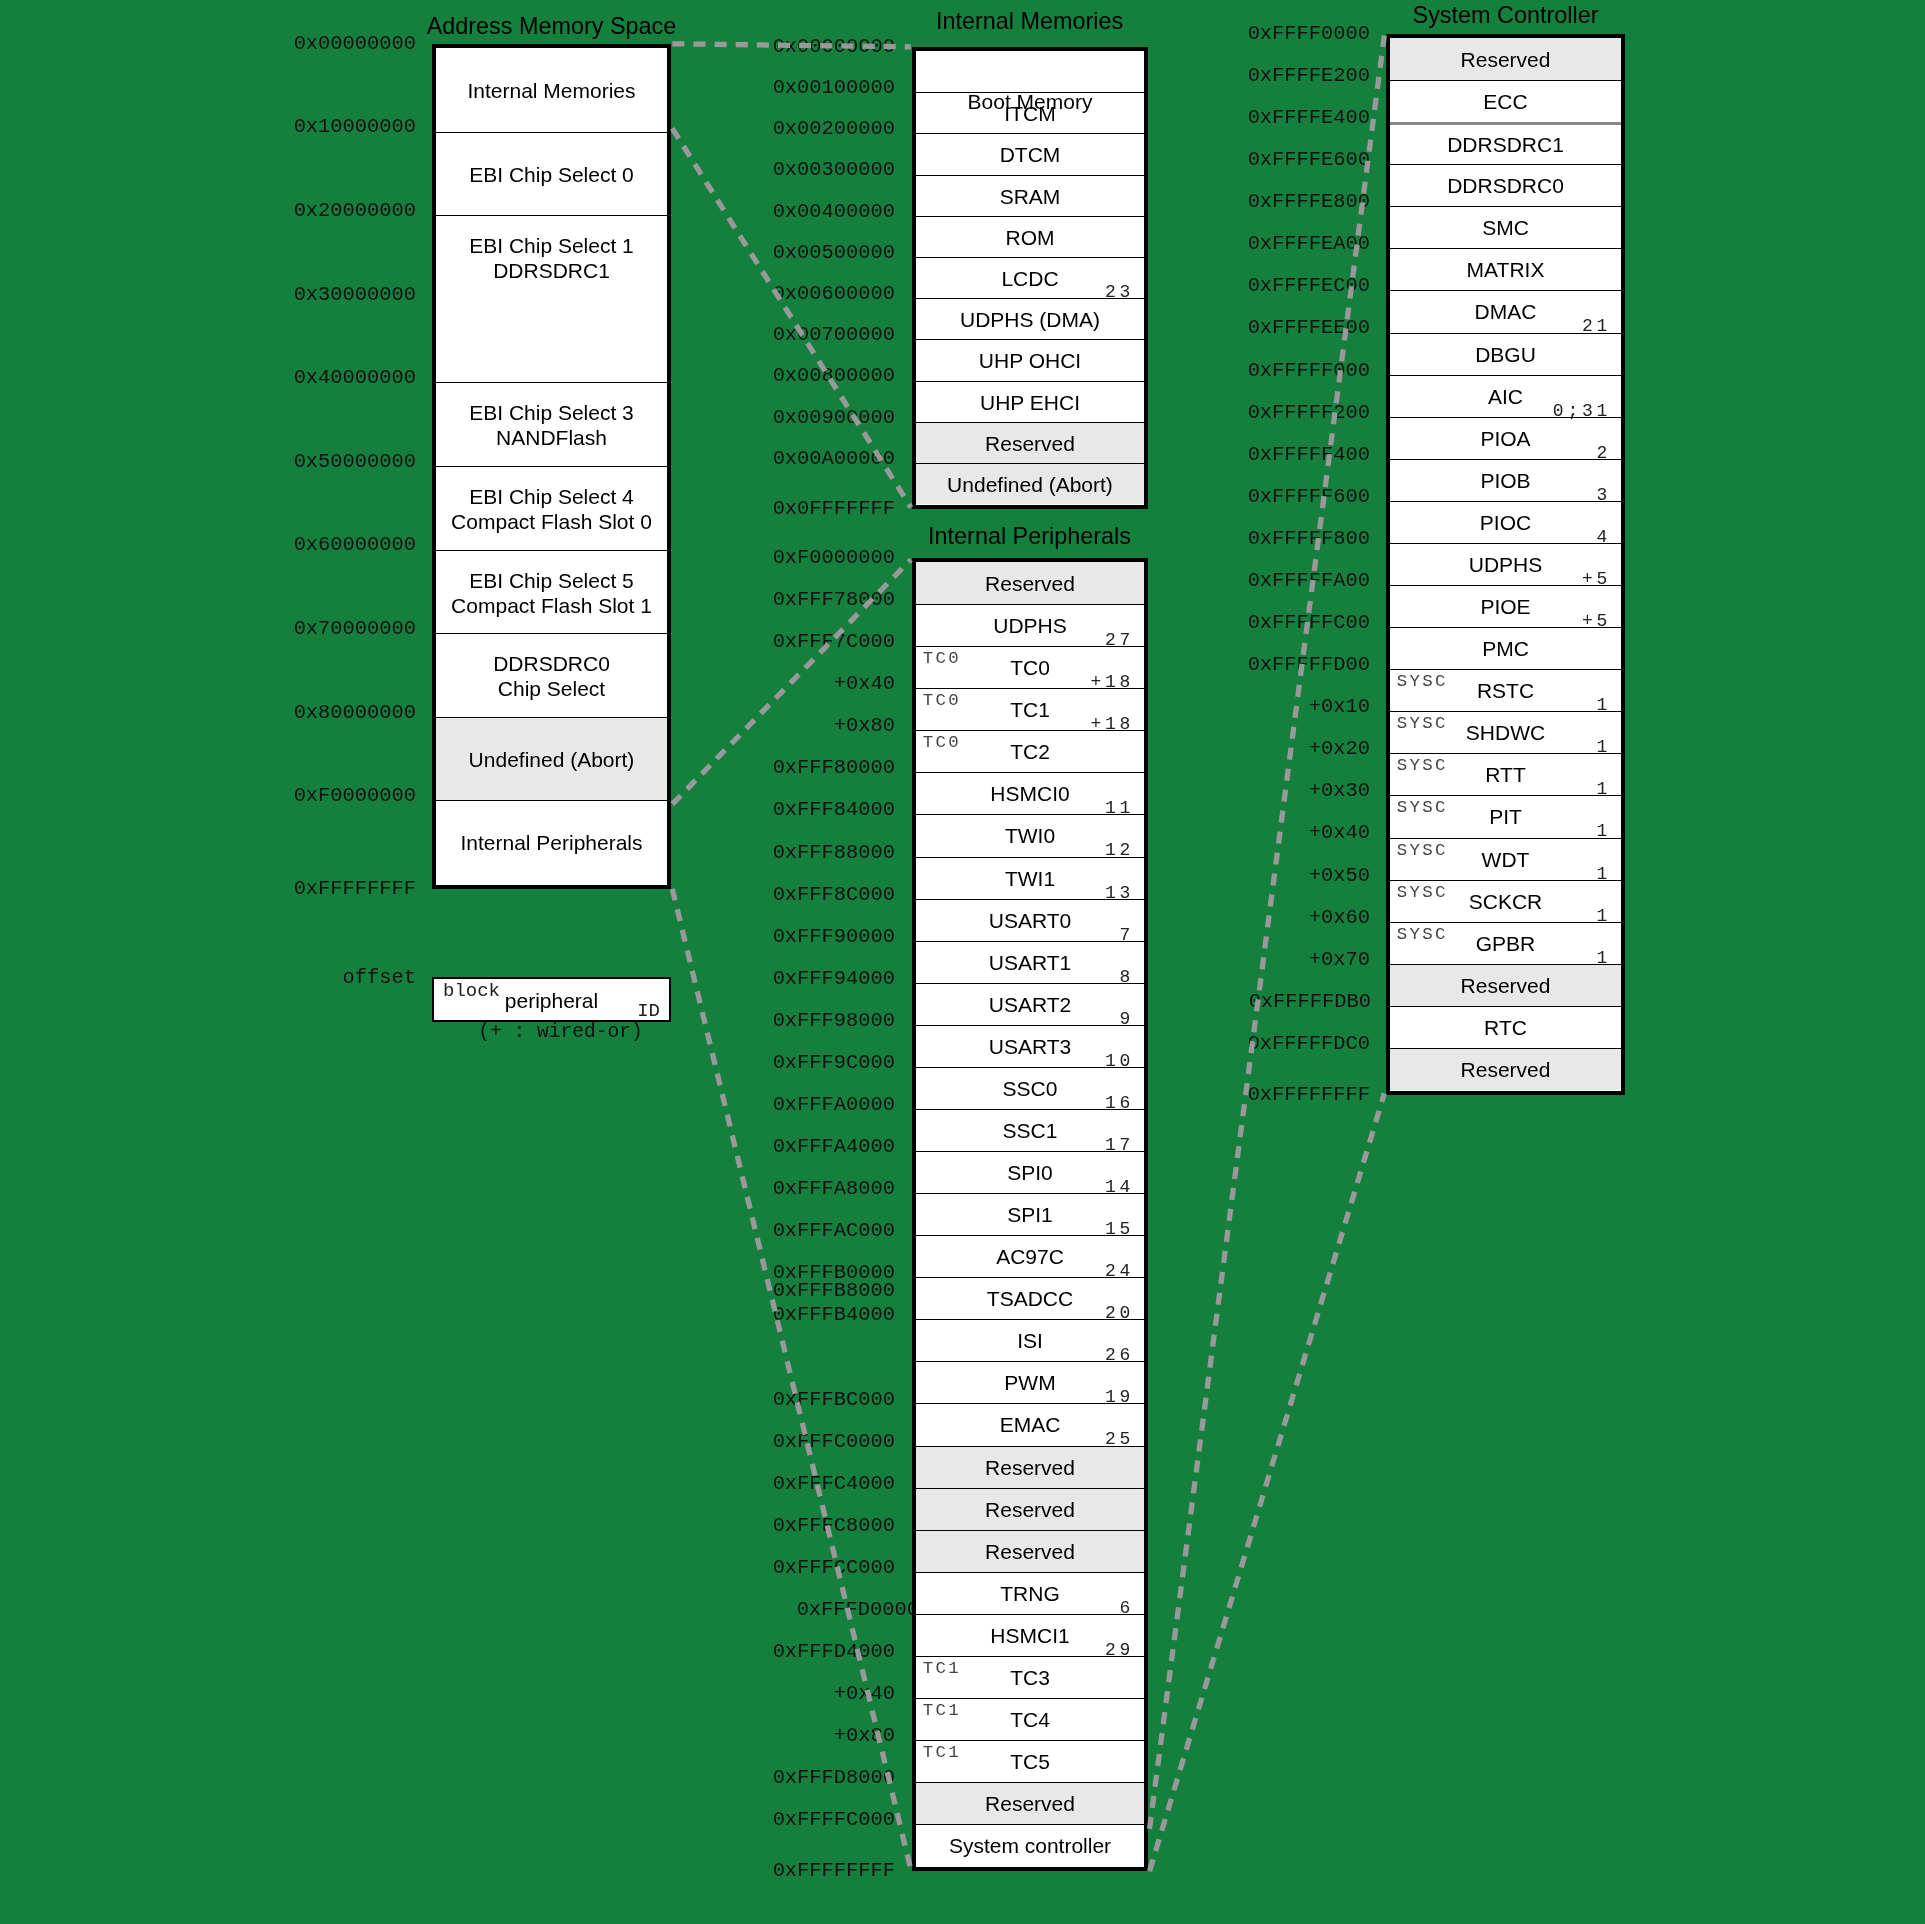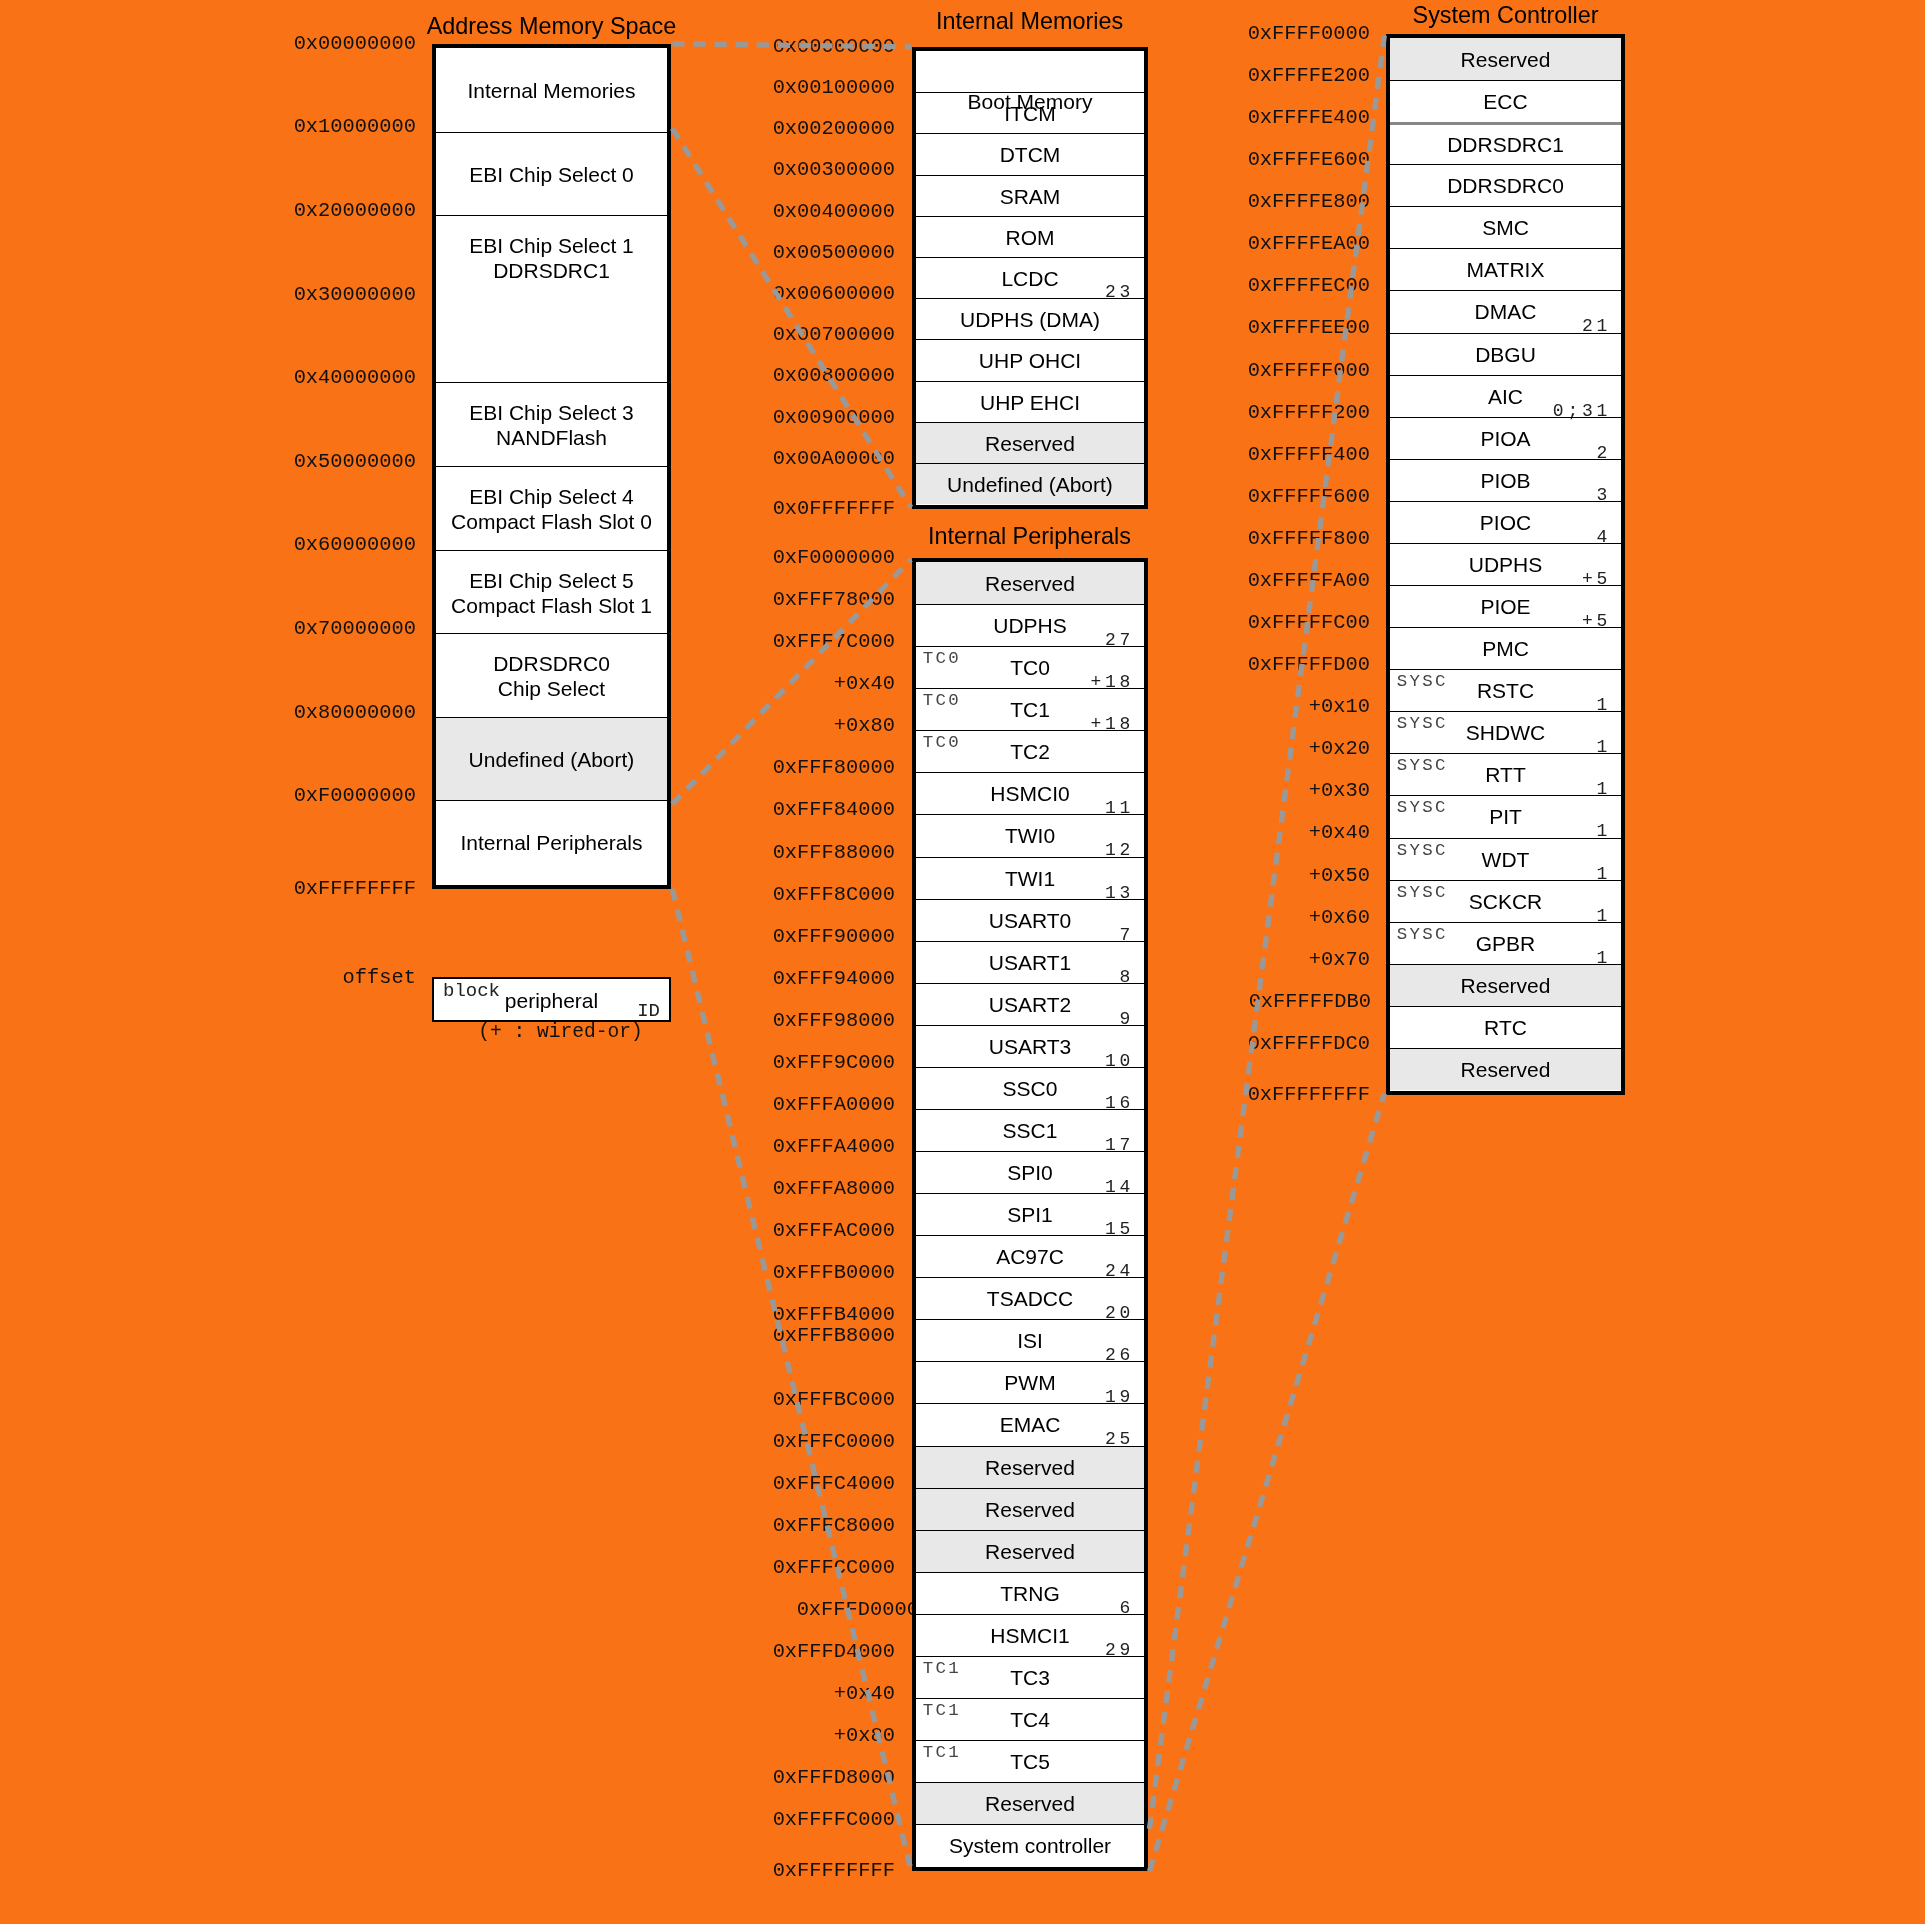--- a/index.html
+++ b/index.html
@@ -1,16 +1,16 @@
 <!DOCTYPE html>
 <html style="font-size:12px"><head>
 <meta charset="utf-8">
 <style>
   html,body{margin:0;padding:0;background:#ffffff;}
-  #canvas{position:relative;width:1926px;height:1924px;background:#f97316;
+  #canvas{position:relative;width:1926px;height:1924px;background:#15803d;
           font-family:"Liberation Sans",sans-serif;overflow:hidden;}
   .title{position:absolute;width:483px;text-align:center;font-size:23.4px;color:#000;}
   .col-box{position:absolute;border:4.5px solid #000;background:#fff;box-sizing:border-box;}
   .mrow{position:absolute;left:0;right:0;box-sizing:border-box;}
   .mrow.sep{border-top:1.5px solid #000;}
   .mrow.gray{background:#e8e8e8;}
   .mrow.thick{border-top:3.8px solid #888;}
   .rlabel{position:absolute;left:0;right:0;top:0;bottom:0;display:flex;flex-direction:column;
           align-items:center;justify-content:center;text-align:center;
           font-size:21px;line-height:25px;color:#000;}
@@ -190,21 +190,21 @@
       <div class="addr" style="left: 684px; top: 925px; width: 211px;">0xFFF90000</div>
       <div class="addr" style="left: 684px; top: 967px; width: 211px;">0xFFF94000</div>
       <div class="addr" style="left: 684px; top: 1009px; width: 211px;">0xFFF98000</div>
       <div class="addr" style="left: 684px; top: 1051px; width: 211px;">0xFFF9C000</div>
       <div class="addr" style="left: 684px; top: 1093px; width: 211px;">0xFFFA0000</div>
       <div class="addr" style="left: 684px; top: 1135px; width: 211px;">0xFFFA4000</div>
       <div class="addr" style="left: 684px; top: 1177px; width: 211px;">0xFFFA8000</div>
       <div class="addr" style="left: 684px; top: 1219px; width: 211px;">0xFFFAC000</div>
       <div class="addr" style="left: 684px; top: 1261px; width: 211px;">0xFFFB0000</div>
       <div class="addr" style="left: 684px; top: 1303px; width: 211px;">0xFFFB4000</div>
-      <div class="addr" style="left: 684px; top: 1324px; width: 211px;">0xFFFB8000</div>
+      <div class="addr" style="left: 684px; top: 1279px; width: 211px;">0xFFFB8000</div>
       <div class="addr" style="left: 684px; top: 1388px; width: 211px;">0xFFFBC000</div>
       <div class="addr" style="left: 684px; top: 1430px; width: 211px;">0xFFFC0000</div>
       <div class="addr" style="left: 684px; top: 1472px; width: 211px;">0xFFFC4000</div>
       <div class="addr" style="left: 684px; top: 1514px; width: 211px;">0xFFFC8000</div>
       <div class="addr" style="left: 684px; top: 1556px; width: 211px;">0xFFFCC000</div>
       <div class="addr" style="left: 708px; top: 1598px; width: 211px;">0xFFFD0000</div>
       <div class="addr" style="left: 684px; top: 1640px; width: 211px;">0xFFFD4000</div>
       <div class="addr" style="left: 684px; top: 1682px; width: 211px;">+0x40</div>
       <div class="addr" style="left: 684px; top: 1724px; width: 211px;">+0x80</div>
       <div class="addr" style="left: 684px; top: 1766px; width: 211px;">0xFFFD8000</div>

